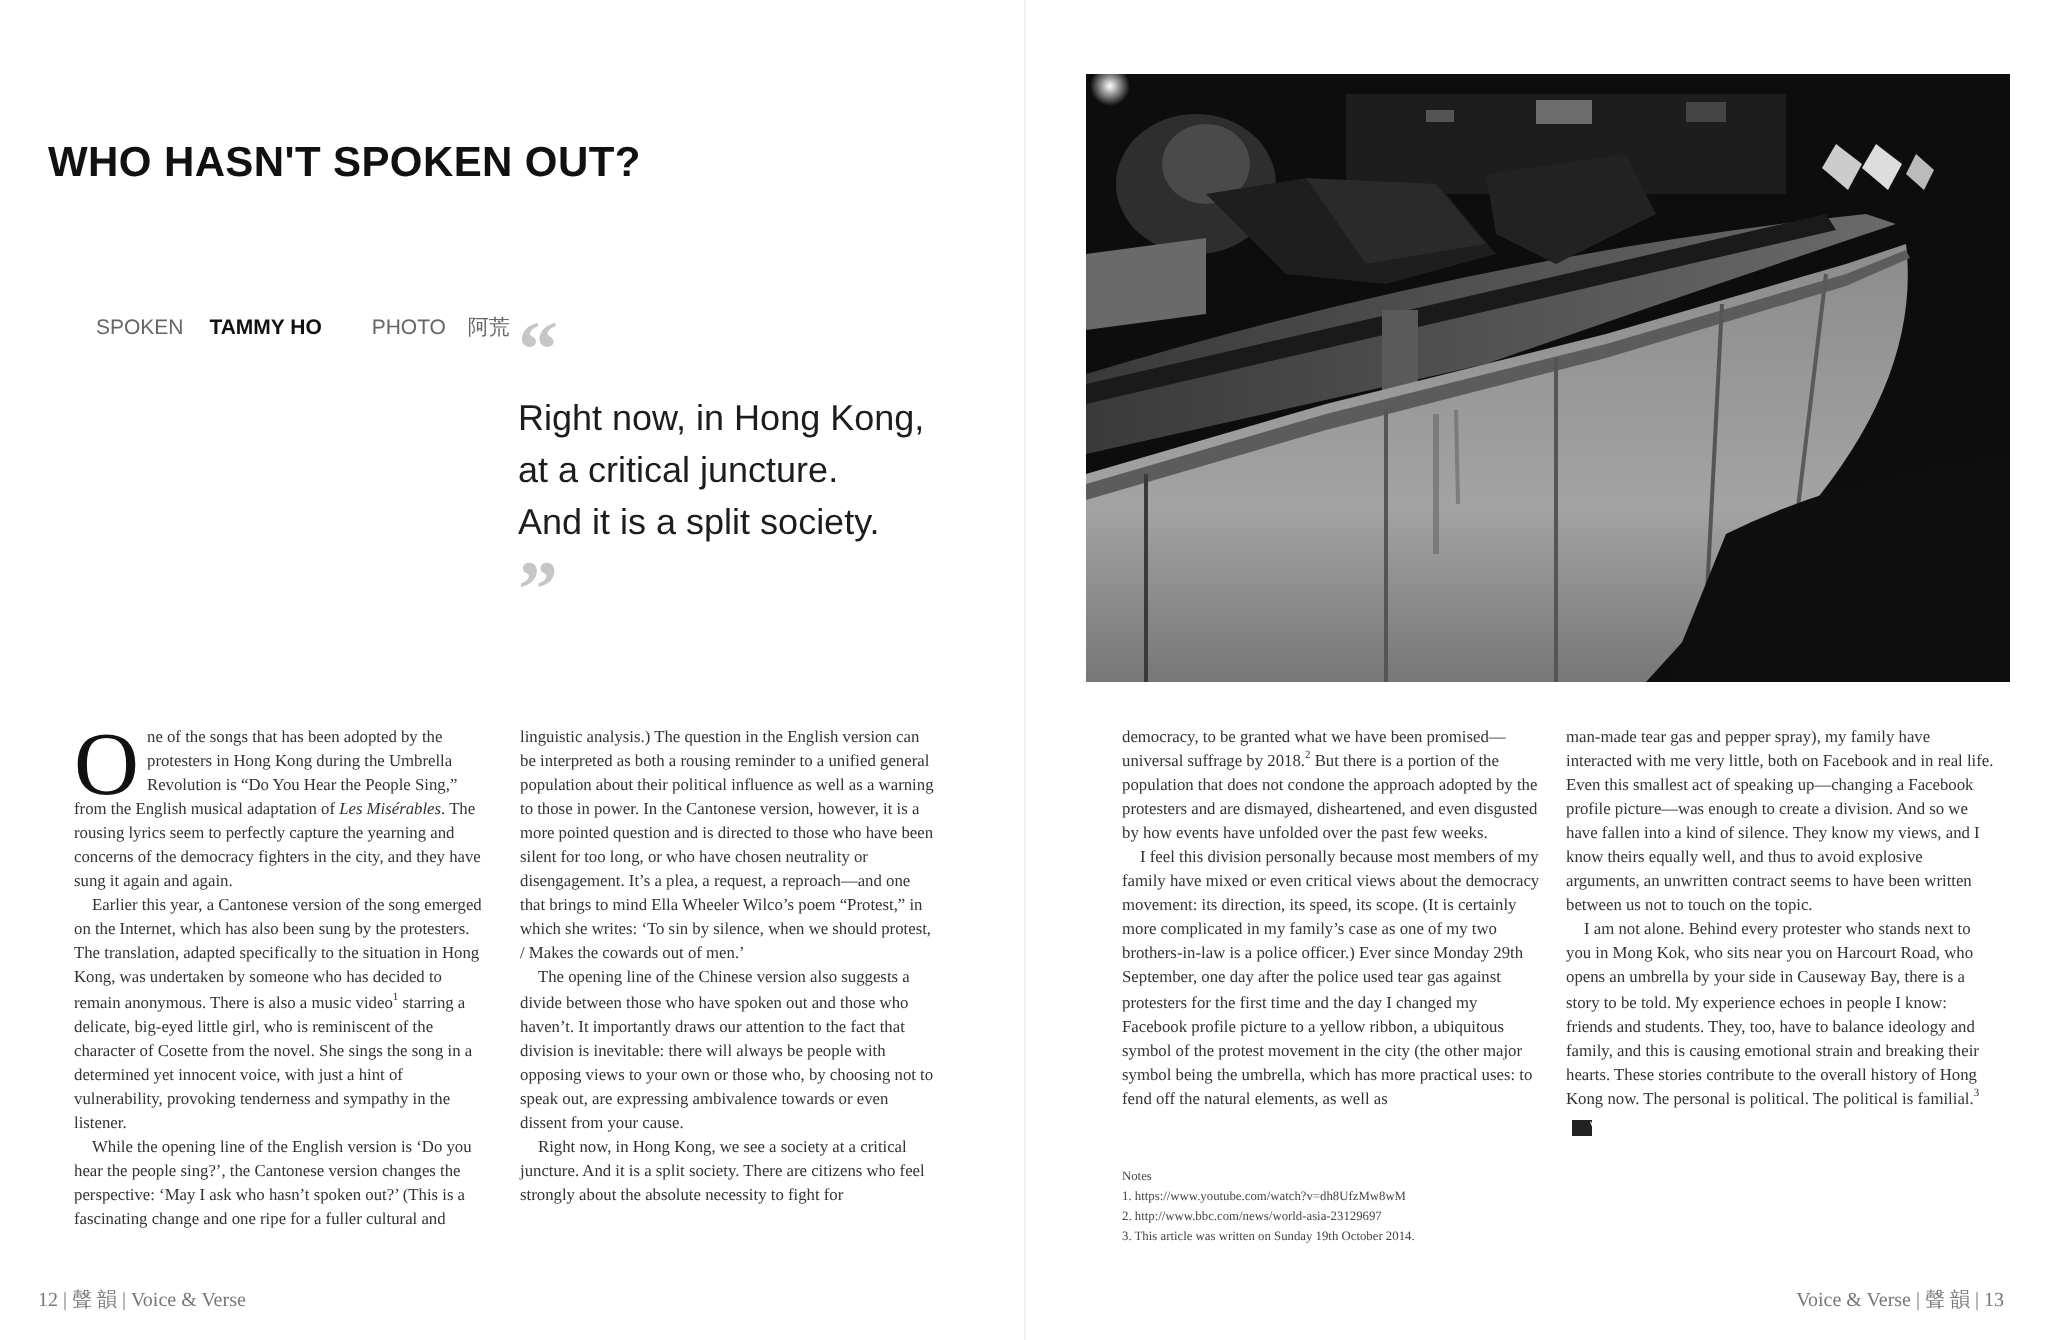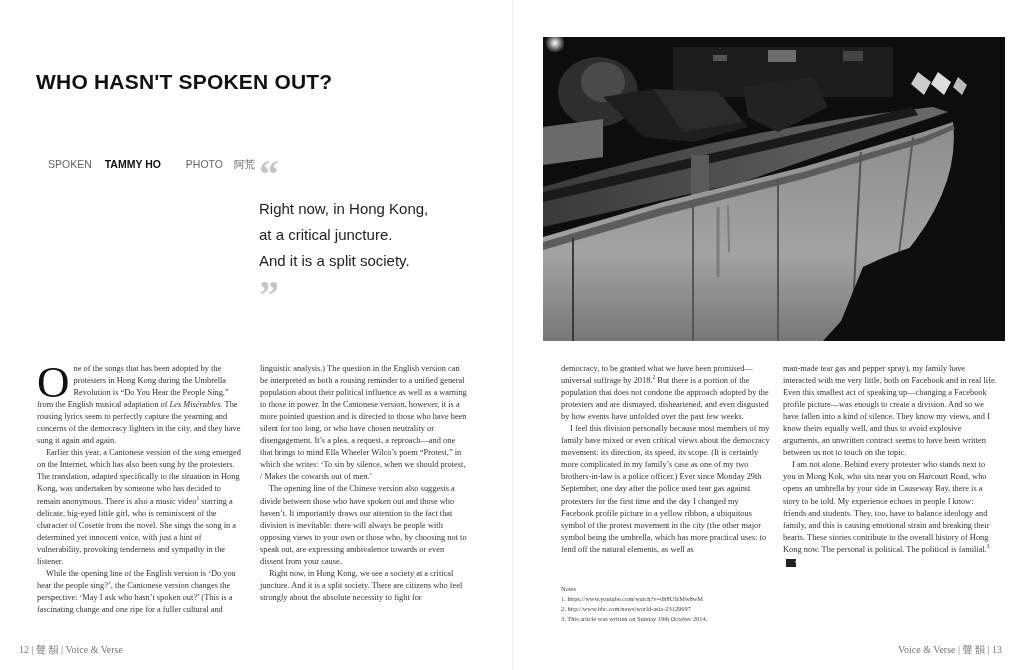--- a/index.html
+++ b/index.html
@@ -1,30 +1,30 @@
 <!DOCTYPE html>
 <html><head>
 <meta charset="utf-8">
 <style>
   html, body { margin:0; padding:0; background:#ffffff; }
   body { width:1024px; height:670px; position:relative; overflow:hidden; font-family:"Liberation Serif", serif; color:#2a2a2a; }
   .spread-divider { position:absolute; left:512px; top:0; width:1px; height:670px; background:#f1f1f1; }
 
-  .title { position:absolute; left:36px; top:70px; font-family:"Liberation Sans", sans-serif; font-weight:700; font-size:21px; letter-spacing:0.2px; color:#111; margin:0; }
+  .title { position:absolute; left:24px; top:70px; font-family:"Liberation Sans", sans-serif; font-weight:700; font-size:21px; letter-spacing:0.2px; color:#111; margin:0; }
   .credits { position:absolute; left:48px; top:112px; font-family:"Liberation Sans", sans-serif; font-size:10.5px; color:#555; white-space:nowrap; }
   .credits span { display:inline-block; }
   .credits .lbl { color:#666; }
   .credits .who { font-weight:700; color:#111; margin-left:10px;margin-top:46px; }
   .credits .lbl2 { margin-left:22px; color:#666; }
   .credits .who2 { margin-left:8px; color:#666; }
 
   .pull { position:absolute; left:259px; top:160px; width:240px; font-family:"Liberation Sans", sans-serif; }
   .pull .q-open, .pull .q-close { font-family:"Liberation Serif", serif; font-size:40px; font-weight:700; color:#c6c6c6; line-height:30px; height:30px; }
   .pull .q-close { margin-top:6px; }
-  .pull .line { font-size:15px; color:#1d1d1d; line-height:26px; }
+  .pull .line { font-size:18px; color:#1d1d1d; line-height:26px; }
   .pull .lines { margin-top:6px; }
 
   .photo { position:absolute; left:543px; top:37px; width:462px; height:304px; overflow:hidden; background:#111; }
 
   .col { position:absolute; top:363px; font-size:8.4px; line-height:12.05px; color:#333; text-align:left; }
   .col p { margin:0; text-indent:9px; }
   .col p.first { text-indent:0; }
   .c1 { left:37px; width:208px; }
   .c2 { left:260px; width:208px; }
   .c3 { left:561px; width:210px; }

